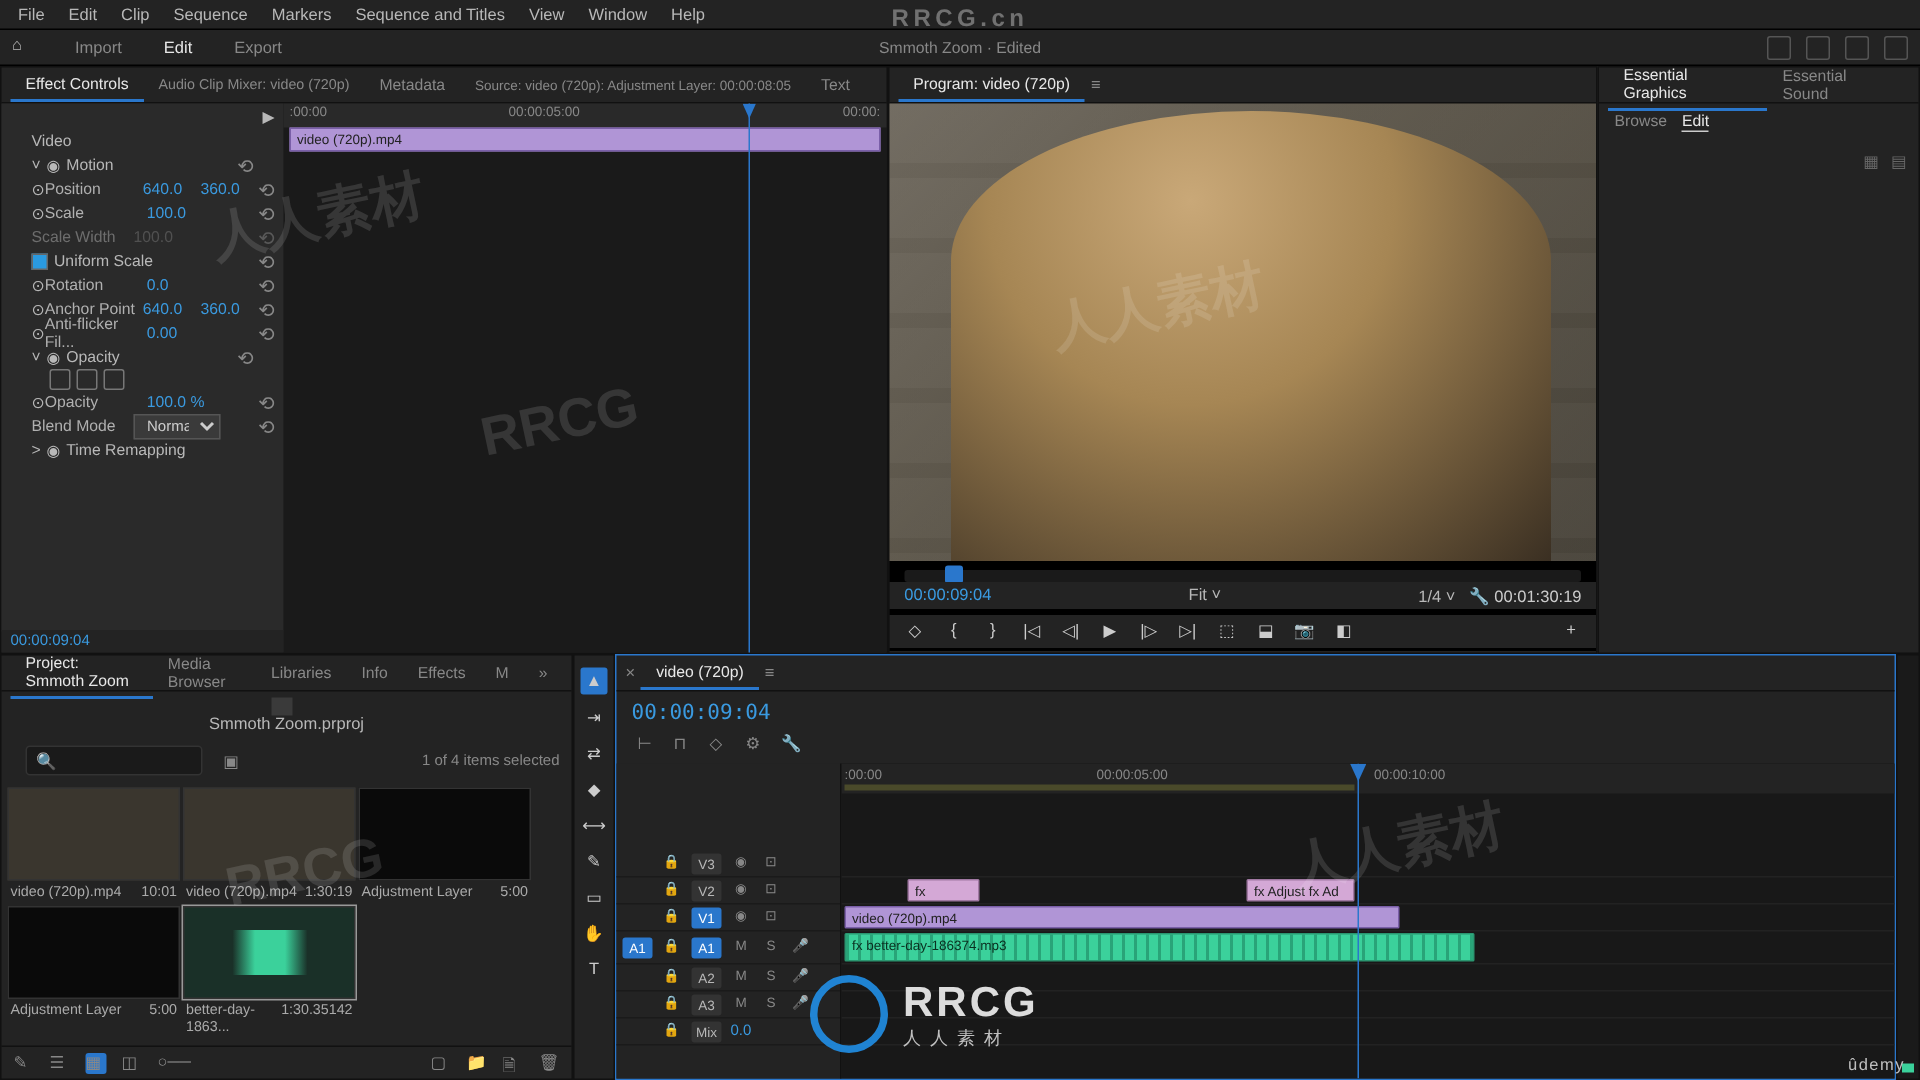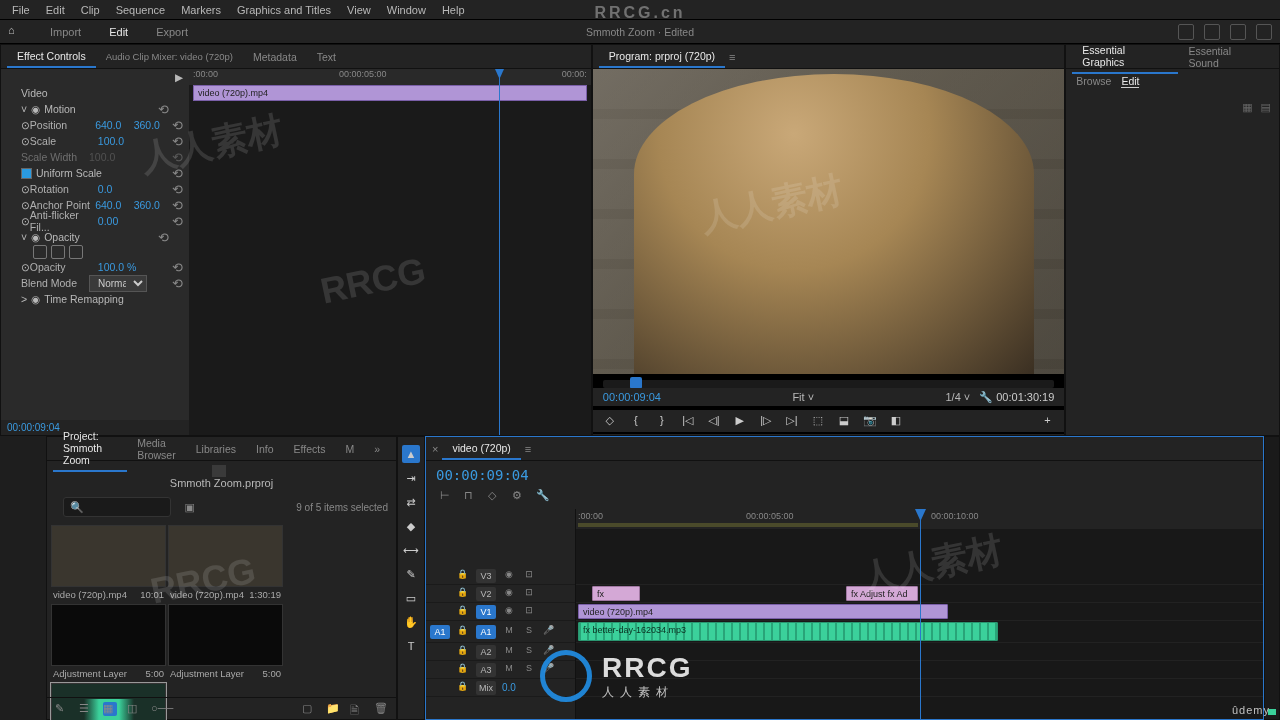--- a/index.html
+++ b/index.html
@@ -126,21 +126,21 @@
 </style>
 </head>
 <body>
 
 <div class="menubar">
   <span>File</span>
   <span>Edit</span>
   <span>Clip</span>
   <span>Sequence</span>
   <span>Markers</span>
-  <span>Graphics and Titles</span>
+  <span>Sequence and Titles</span>
   <span>View</span>
   <span>Window</span>
   <span>Help</span>
 </div>
 
 <div class="workspace-bar">
   <span class="home-icon">⌂</span>
   <span class="ws-tab">Import</span>
   <span class="ws-tab active">Edit</span>
   <span class="ws-tab">Export</span>
@@ -155,20 +155,21 @@
 
 <div class="top-watermark">RRCG.cn</div>
 
 <div class="row" style="height:392px;">
 
   <div class="panel" style="width:640px; position:relative;">
     <div class="panel-tabs">
       <span class="panel-tab active">Effect Controls</span>
       <span class="panel-tab" style="font-size:9.5px;">Audio Clip Mixer: video (720p)</span>
       <span class="panel-tab">Metadata</span>
+      <span class="panel-tab" style="font-size:9px;">Source: video (720p): Adjustment Layer: 00:00:08:05</span>
       <span class="panel-tab">Text</span>
     </div>
     <div style="width:188px; position:absolute; top:24px; bottom:14px; left:0; background:#2a2a2a; overflow:hidden;">
       <div class="ec-header">
         <span style="margin-left:auto;">▶</span>
       </div>
       <div class="ec-section">
           <span>Video</span>
         </div>
       <div class="ec-section"><span class="toggle-arrow">˅</span>◉ <span style="margin-left:4px;">Motion</span><span class="ec-kf">⟲</span></div>
@@ -240,21 +241,21 @@
         <span style="position:absolute; right:4px;">00:00:</span>
       </div>
       <div class="ec-clip-bar">video (720p).mp4</div>
       <div class="ec-playhead"></div>
     </div>
     <div class="ec-bottom-tc">00:00:09:04</div>
   </div>
 
   <div class="panel" style="width:512px;">
     <div class="panel-tabs">
-        <span class="panel-tab active">Program: prproj (720p)</span>
+        <span class="panel-tab active">Program: video (720p)</span>
         <span style="margin-left:4px; color:#888;">≡</span>
       </div>
     <div class="program-view" style="height:365px;">
       <div class="video-area">
         <div class="video-building"></div>
         <div class="video-figure"></div>
       </div>
       <div class="program-scrub">
           <div class="head"></div>
         </div>
@@ -292,41 +293,41 @@
     </div>
     <div style="position:absolute; top:56px; right:8px; display:flex; gap:8px;">
       <span style="color:#666;">▦</span>
       <span style="color:#666;">▤</span>
     </div>
   </div>
 </div>
 
 <div class="row" style="height:284px;">
 
-  <div class="panel" style="width:351px; position:relative;margin-left:46px;">
+  <div class="panel" style="width:382px; position:relative;">
     <div class="panel-tabs">
       <span class="panel-tab active">Project: Smmoth Zoom</span>
       <span class="panel-tab">Media Browser</span>
       <span class="panel-tab">Libraries</span>
       <span class="panel-tab">Info</span>
       <span class="panel-tab">Effects</span>
       <span class="panel-tab">M</span>
       <span class="panel-tab">»</span>
     </div>
     <div class="proj-header">
         <span class="proj-bin-icon"></span>
         <span>Smmoth Zoom.prproj</span>
       </div>
     <div style="display:flex; align-items:center; gap:6px; padding:0 8px;">
       <div class="proj-search" style="flex:1;">
           <span>🔍</span>
           <input placeholder="" style="">
         </div>
       <span style="color:#888;">▣</span>
-      <span style="flex:2; text-align:right; font-size:10px; color:#888;">9 of 5 items selected</span>
+      <span style="flex:2; text-align:right; font-size:10px; color:#888;">1 of 4 items selected</span>
     </div>
     <div class="proj-grid">
       <div class="proj-item">
           <div class="proj-thumb"></div>
           <div class="proj-label">
             <span>video (720p).mp4</span>
             <span>10:01</span>
           </div>
         </div>
       <div class="proj-item">
@@ -459,28 +460,28 @@
         <div class="tl-ruler">
           <span class="tl-ruler-mark" style="left:2px;">:00:00</span>
           <span class="tl-ruler-mark" style="left:170px;">00:00:05:00</span>
           <span class="tl-ruler-mark" style="left:355px;">00:00:10:00</span>
           <div class="tl-in-out"></div>
         </div>
         <div class="tl-playhead"></div>
         <div style="height:38px;"></div>
         <div class="tl-lane"></div>
         <div class="tl-lane">
-          <div class="tl-clip adjust" style="left:16px; width:48px;">fx</div>
+          <div class="tl-clip adjust" style="left:44px; width:48px;">fx</div>
           <div class="tl-clip adjust" style="left:270px; width:72px;">fx  Adjust   fx  Ad</div>
         </div>
         <div class="tl-lane">
           <div class="tl-clip video" style="left:2px; width:370px;">video (720p).mp4</div>
         </div>
         <div class="tl-lane tall">
-          <div class="tl-clip audio" style="left:2px; width:420px;">fx  better-day-162034.mp3</div>
+          <div class="tl-clip audio" style="left:2px; width:420px;">fx  better-day-186374.mp3</div>
         </div>
         <div class="tl-lane"></div>
         <div class="tl-lane"></div>
         <div class="tl-lane"></div>
       </div>
     </div>
   </div>
 
   <div class="audio-meter">
     <div class="audio-meter-fill"></div>

